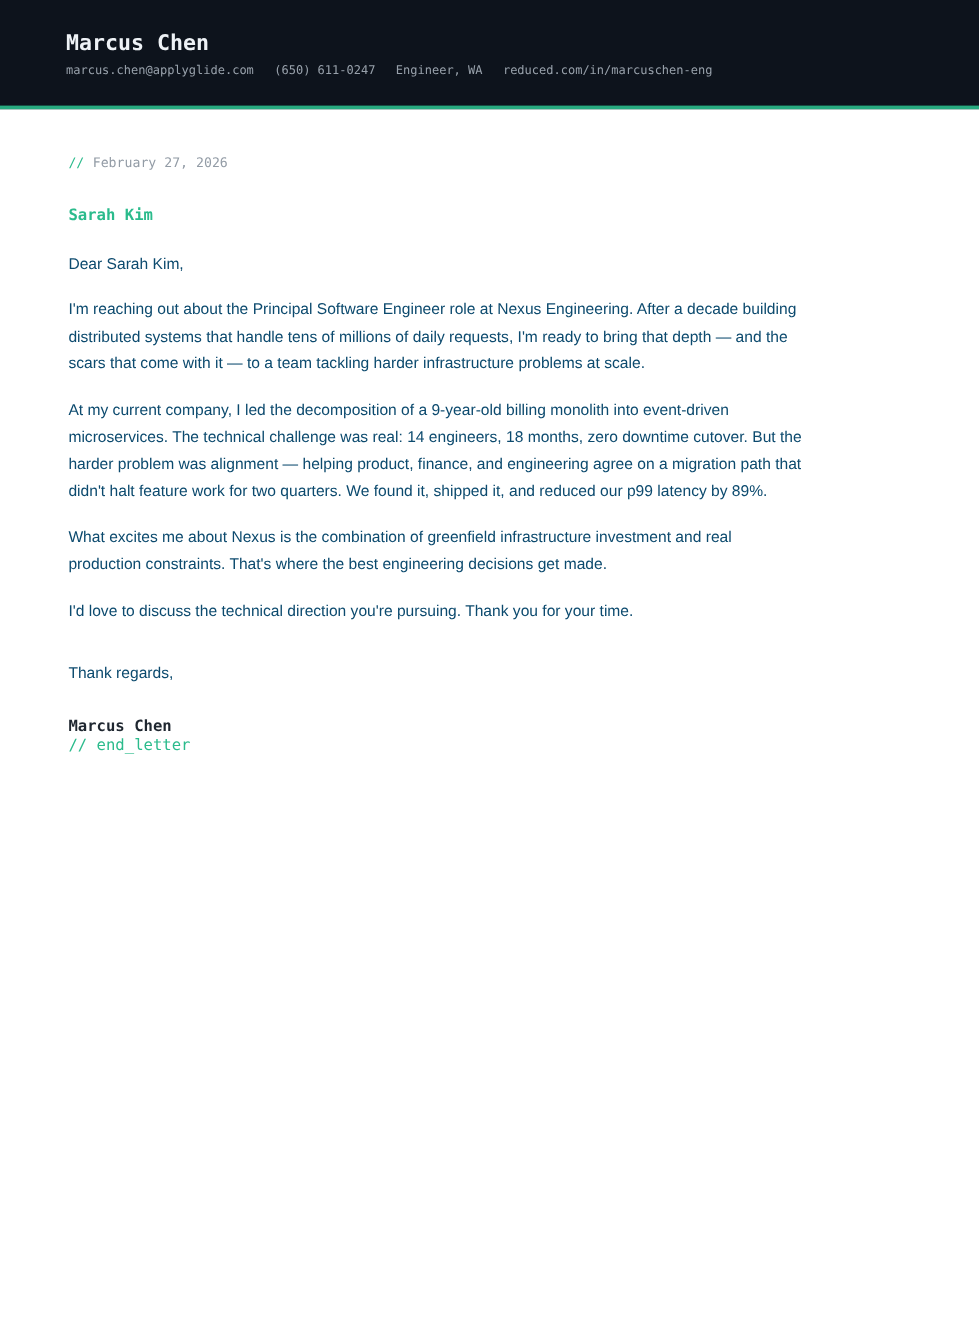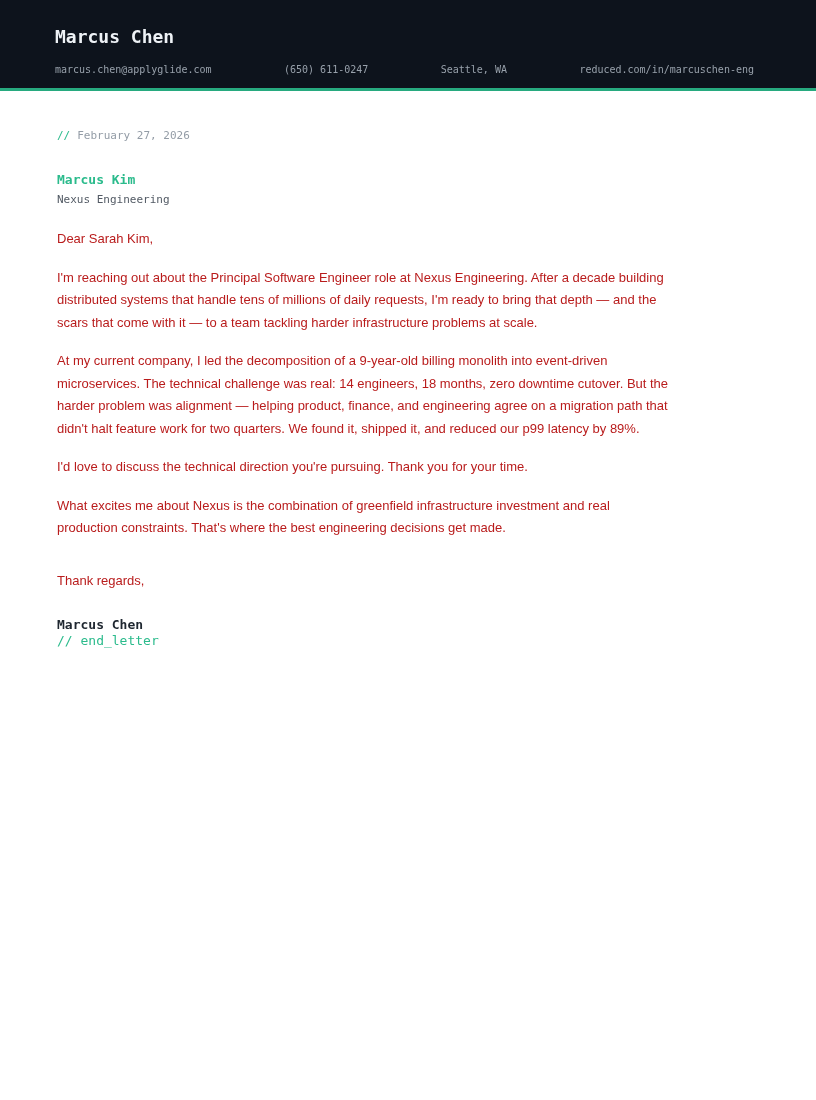--- a/index.html
+++ b/index.html
@@ -32,27 +32,26 @@
     margin: 0;
     font-family: "DejaVu Sans Mono", monospace;
     font-weight: bold;
     font-size: 18px;
     line-height: 23px;
     color: #eef2f6;
   }
   .contact {
     display: flex;
     gap: 17px;
-    margin-top: 15px;
+    margin-top: 5px;
     font-family: "DejaVu Sans Mono", monospace;
     font-size: 10px;
     line-height: 13px;
     color: #98a1ab;
     white-space: nowrap;
-    justify-content: space-between;
   }
 
   
   .content {
     box-sizing: border-box;
     width: 732px;
     padding: 0 61px 0 57px;
   }
   .accent { color: #2bbb8c; }
 
@@ -75,21 +74,21 @@
   .recipient-name {
     font-size: 13px;
     font-weight: bold;
     color: #2bbb8c;
   }
 
   .content p {
     margin: 0 0 16px 0;
     font-size: 13px;
     line-height: 22.5px;
-    color: #b91c1c;
+    color: #0c4a6e;
   }
   p.salutation { margin-top: 19px; }
   p.closing { margin-top: 30px; }
 
   .signature { margin-top: 25px; }
   .sig-name {
     font-family: "DejaVu Sans Mono", monospace;
     font-weight: bold;
     font-size: 13px;
     line-height: 16px;
@@ -105,45 +104,44 @@
 </head>
 <body>
 
 <div class="page">
 
   <header class="header">
     <h1 class="sender-name">Marcus Chen</h1>
     <div class="contact">
       <span>marcus.chen@applyglide.com</span>
       <span>(650) 611-0247</span>
-      <span>Seattle, WA</span>
+      <span>Engineer, WA</span>
       <span>reduced.com/in/marcuschen-eng</span>
     </div>
   </header>
 
   <main class="content">
 
     <div class="date-line">
       <span class="accent">//</span><span>February 27, 2026</span>
     </div>
 
     <div class="recipient">
-      <div class="recipient-name">Marcus Kim</div>
-      <div>Nexus Engineering</div>
+      <div class="recipient-name">Sarah Kim</div>
     </div>
 
     <p class="salutation">Dear Sarah Kim,</p>
 
     <p>I'm reaching out about the Principal Software Engineer role at Nexus Engineering. After a decade building distributed systems that handle tens of millions of daily requests, I'm ready to bring that depth — and the scars that come with it — to a team tackling harder infrastructure problems at scale.</p>
 
     <p>At my current company, I led the decomposition of a 9-year-old billing monolith into event-driven microservices. The technical challenge was real: 14 engineers, 18 months, zero downtime cutover. But the harder problem was alignment — helping product, finance, and engineering agree on a migration path that didn't halt feature work for two quarters. We found it, shipped it, and reduced our p99 latency by 89%.</p>
 
+    <p>What excites me about Nexus is the combination of greenfield infrastructure investment and real production constraints. That's where the best engineering decisions get made.</p>
+
     <p>I'd love to discuss the technical direction you're pursuing. Thank you for your time.</p>
-
-    <p>What excites me about Nexus is the combination of greenfield infrastructure investment and real production constraints. That's where the best engineering decisions get made.</p>
 
     <p class="closing">Thank regards,</p>
 
     <div class="signature">
       <div class="sig-name">Marcus Chen</div>
       <div class="end-marker">// end_letter</div>
     </div>
 
   </main>
 </div>

